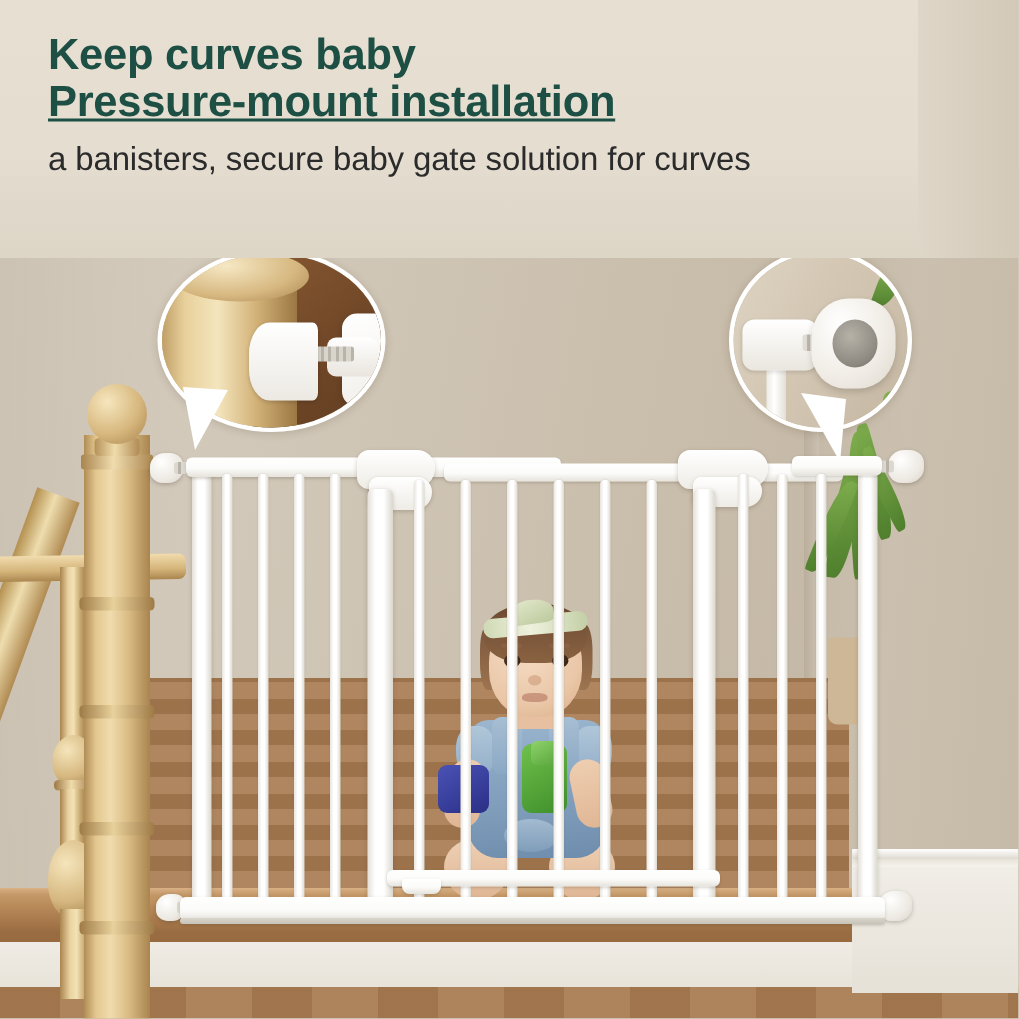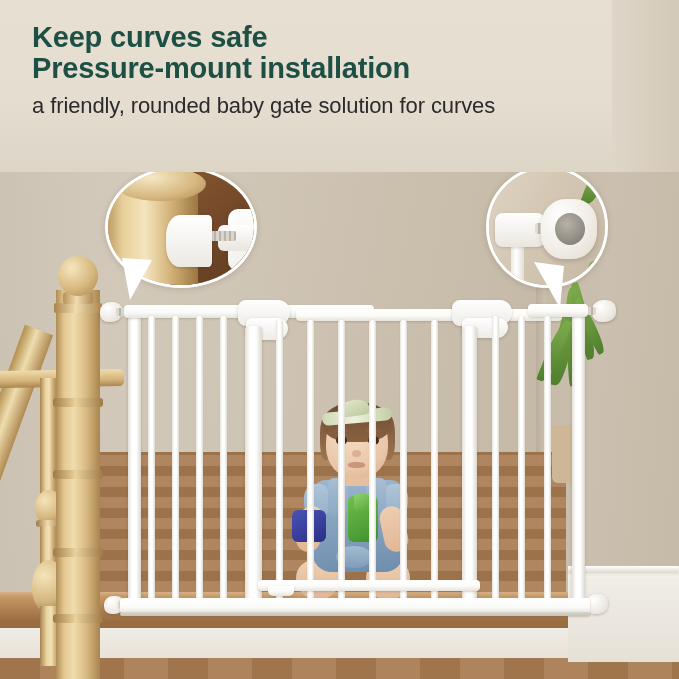--- a/index.html
+++ b/index.html
@@ -177,21 +177,21 @@
   .g-hinge{position:absolute;background:linear-gradient(180deg,#ffffff,#efece6);
     border-radius:8px 12px 14px 8px;box-shadow:0 1px 3px rgba(70,60,45,.25);}
   .g-mountcup{position:absolute;background:radial-gradient(ellipse at 35% 30%,#ffffff,#ece8e1 65%,#d8d3ca);
     border-radius:46% 40% 46% 40%;box-shadow:0 1px 3px rgba(70,60,45,.3);}
   .g-screw{position:absolute;height:8px;border-radius:2px;
     background:repeating-linear-gradient(90deg,#dcd8d0 0 3px,#b8b3a9 3px 5px);}
 
   
   .headline{position:absolute;left:32px;top:22px;width:600px;
     color:#1d4f44;font-size:29px;line-height:31px;font-weight:bold;letter-spacing:-.2px;}
-  .headline .l2{display:block;}
+  .headline .l2{display:block;text-decoration:underline;}
   .subtext{position:absolute;left:32px;top:92px;width:600px;
     color:#2b2b2b;font-size:22px;line-height:28px;font-weight:normal;letter-spacing:-.1px;}
   .subtext .s2{display:block;}
 </style>
 </head>
 <body>
 
 <div id="stage">
 
   <div class="wall-back"></div>
@@ -349,20 +349,20 @@
     <div class="c2-cup-hole"></div>
   </div>
   <svg class="callout-tail" style="left:530px;top:262px;width:44px;height:48px;" viewBox="0 0 44 48">
     <polygon points="4,0 34,4 30,46" fill="#ffffff"></polygon>
   </svg>
 
   <div class="header-band"></div>
   <div class="header-band-right"></div>
 
   <div class="headline">
-    <span>Keep curves safe</span>
+    <span>Keep curves baby</span>
     <span class="l2">Pressure-mount installation</span>
   </div>
   <div class="subtext">
-    <span class="s2">a friendly, rounded baby gate solution for curves</span>
+    <span class="s2">a banisters, secure baby gate solution for curves</span>
   </div>
 
 </div>
 
 </body></html>

